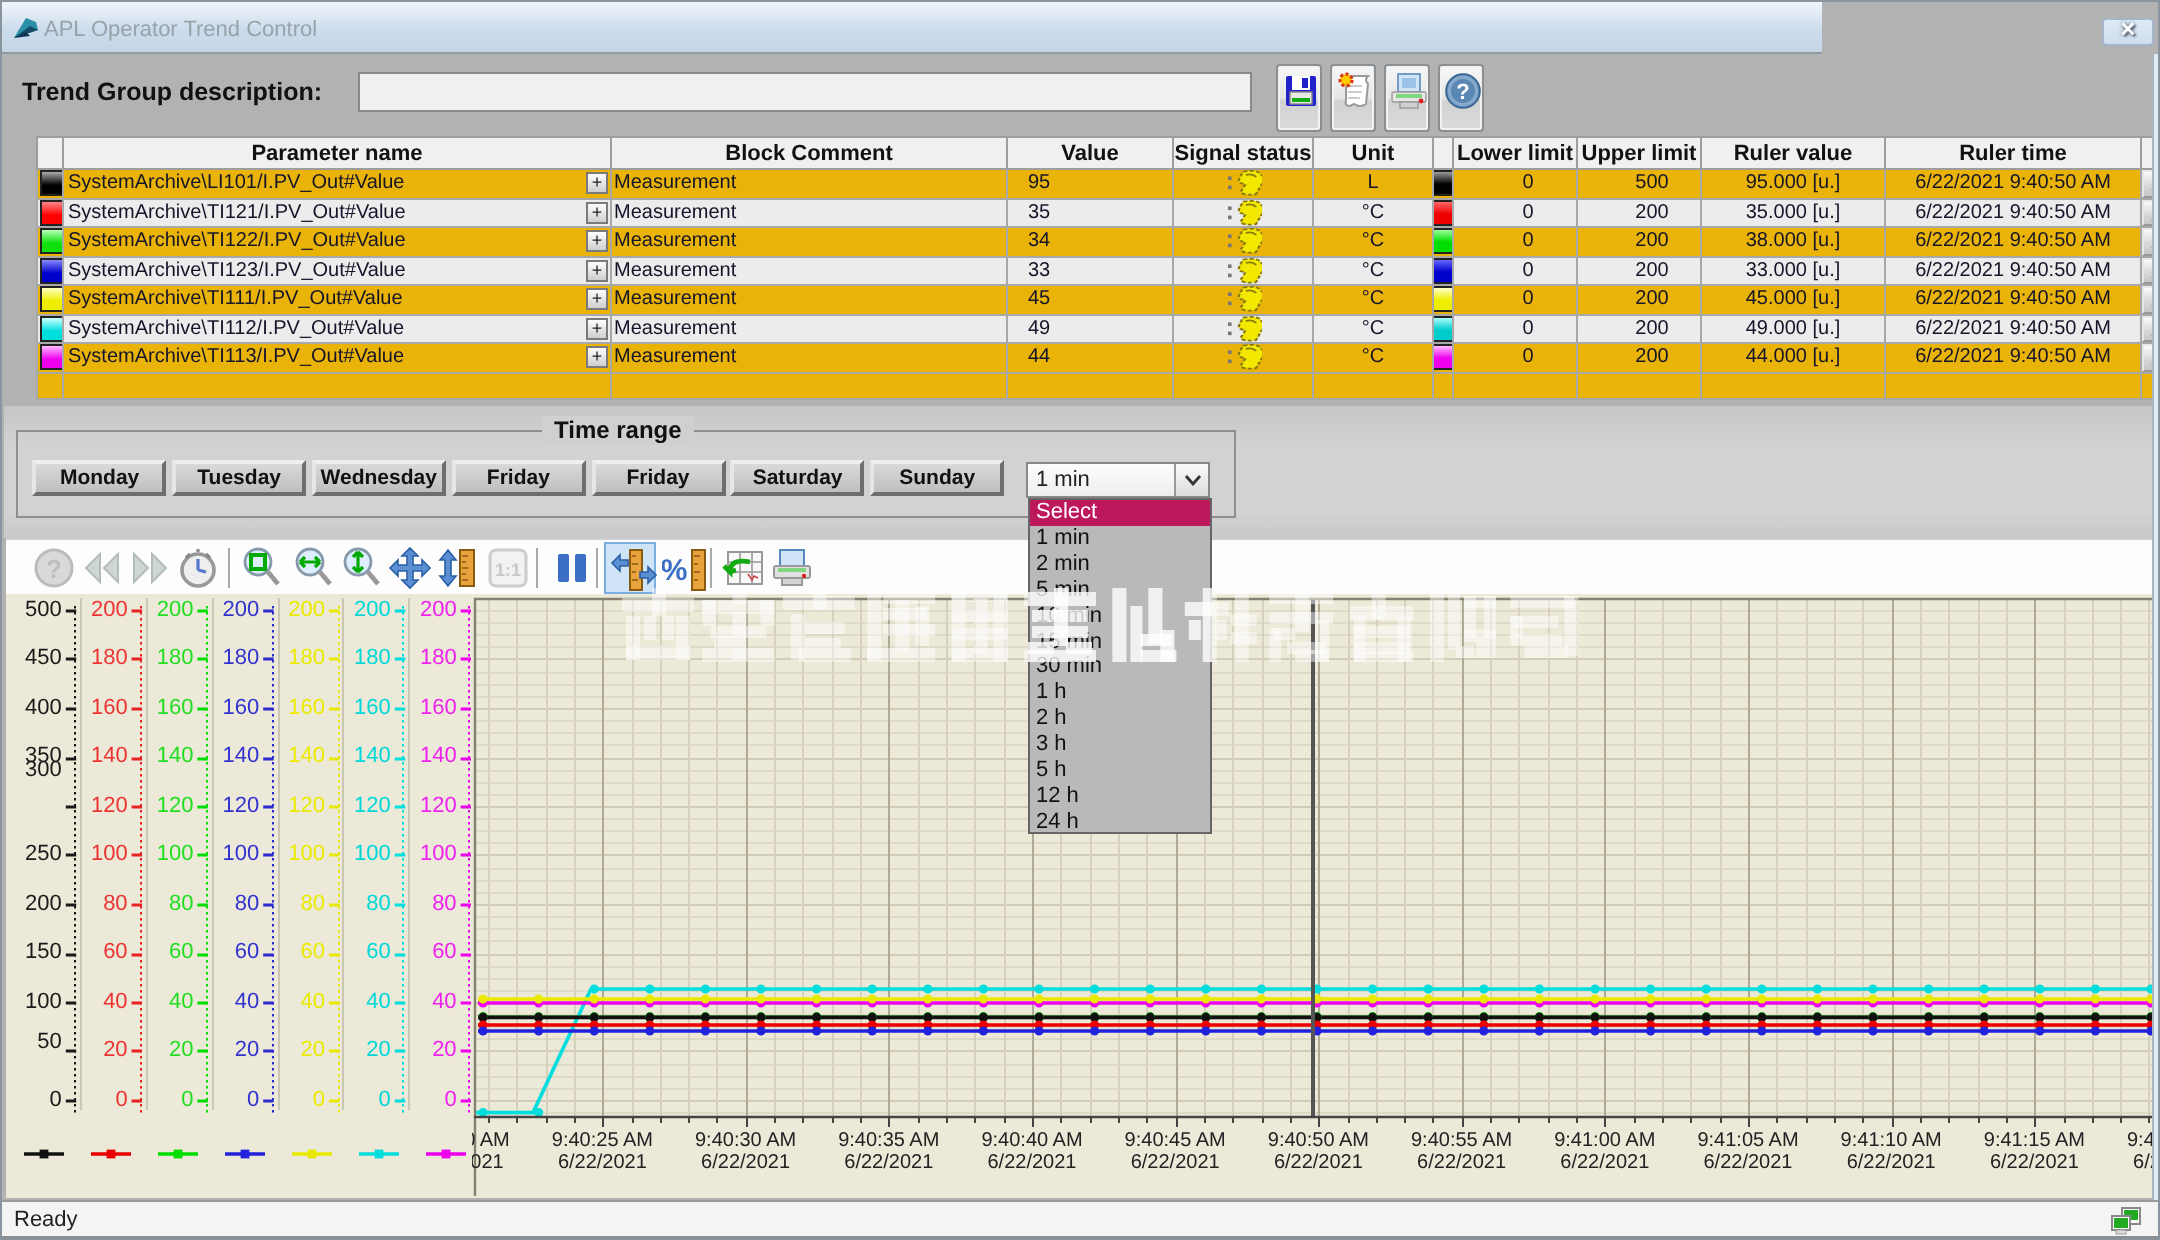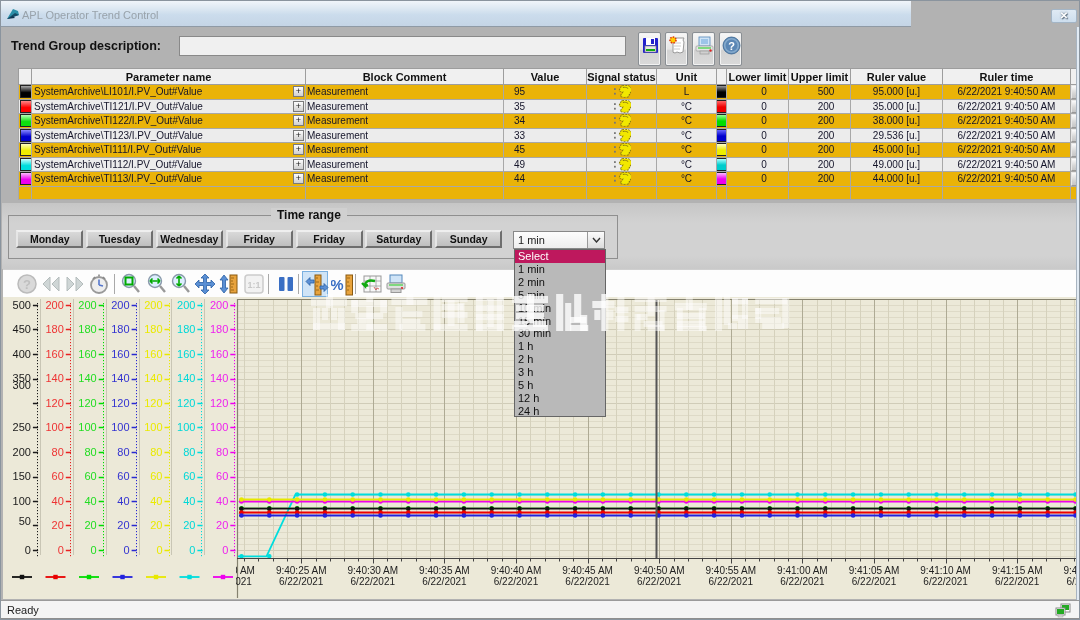--- a/index.html
+++ b/index.html
@@ -252,21 +252,21 @@
               <path d="M7.5 0.8 Q13.5 -0.5 14.5 2.5 Q17 4.5 14.5 7.5 L12.5 12 Q8 13 6.5 11 L8.5 7 Q5 7 6.2 3.8 Z" fill="#f2e800" stroke="#8a7a10" stroke-width="0.9" stroke-dasharray="1.6 0.9"></path>
               <path d="M8.5 2.5 Q11 1.5 12.5 3.5" fill="none" stroke="#8a7a10" stroke-width="0.9"></path>
             </g>
           </svg></td>
         <td class="cc">°C</td>
         <td>
           <div class="swatch2" style="background:linear-gradient(#66f,#00c 55%)"></div>
         </td>
         <td class="lm">0</td>
         <td class="lm">200</td>
-        <td class="cc">29.536 [u.]</td>
+        <td class="cc">33.000 [u.]</td>
         <td class="cc">6/22/2021 9:40:50 AM</td>
         <td class="cc xx">
           <div>X</div>
         </td>
       </tr>
 <tr class="odd">
         <td>
           <div class="swatch" style="background:linear-gradient(#ffffc0,#ee0 60%)"></div>
         </td>
         <td class="pcell">SystemArchive\TI111/I.PV_Out#Value<span class="plus">+</span></td>

